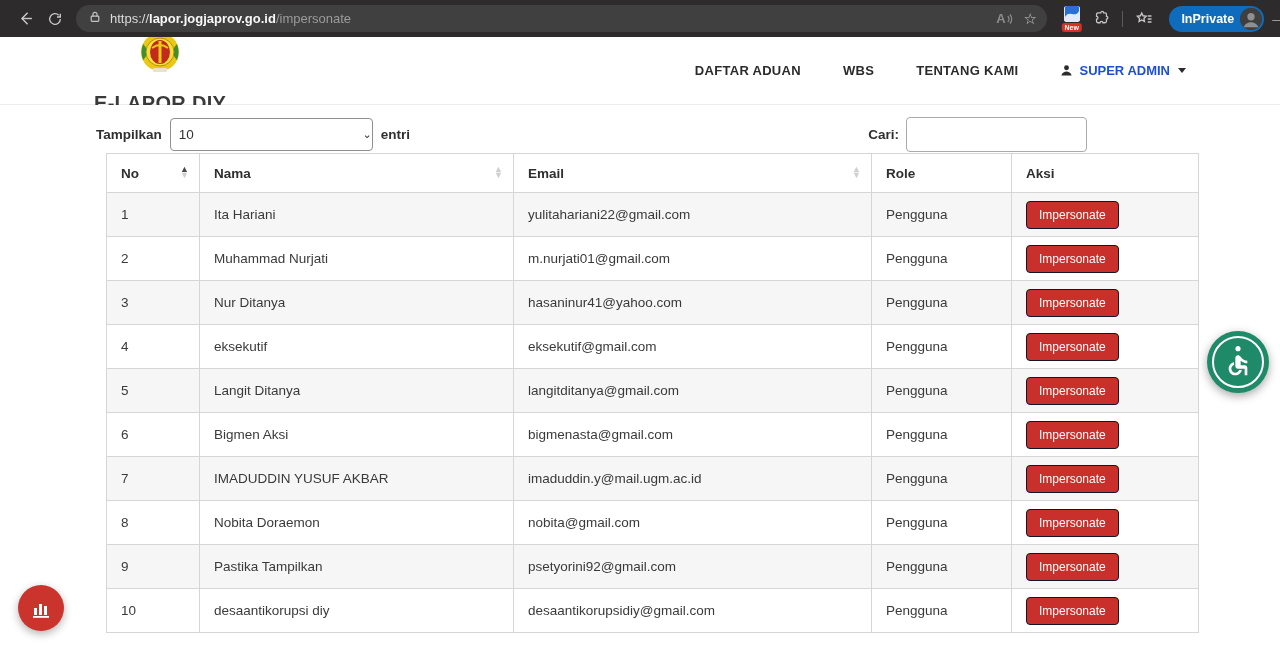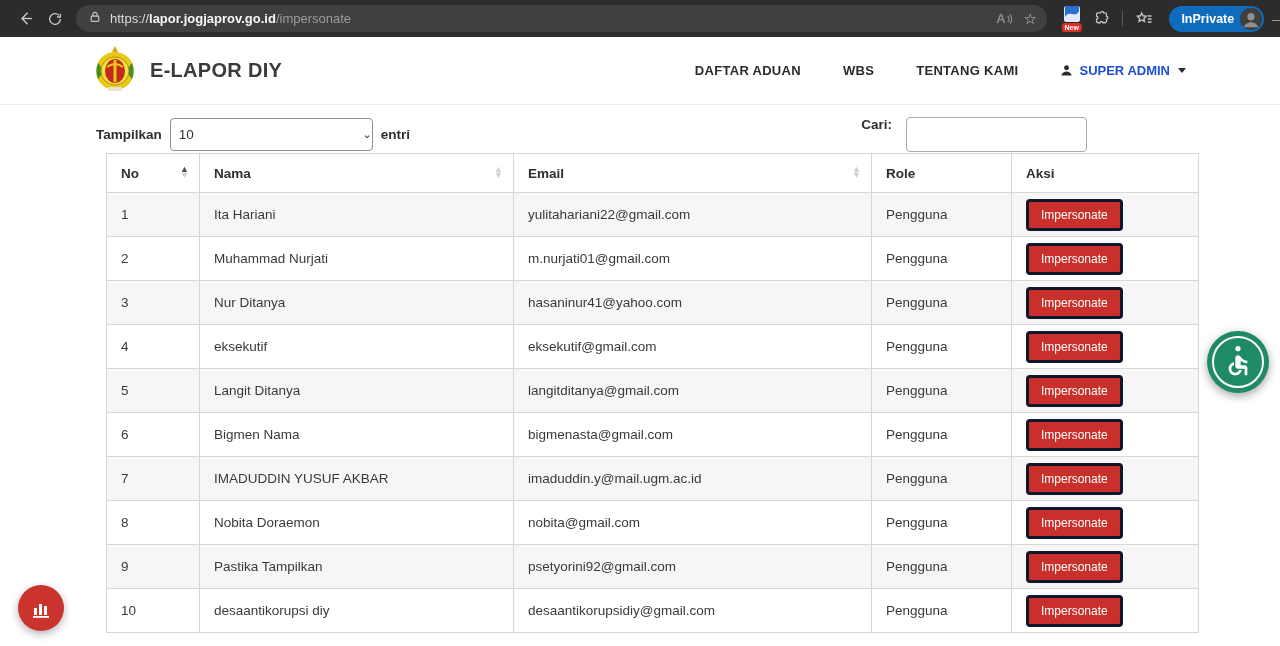--- a/index.html
+++ b/index.html
@@ -21,50 +21,50 @@
   .ext-sq .swoosh { position:absolute; left:0; top:0; width:16px; height:16px; }
   .new-badge { position:absolute; bottom:0; left:50%; transform:translateX(-50%); background:#d93025; color:#fff; font-size:7px; font-weight:bold; padding:1px 3px; border-radius:3px; line-height:1; }
   .vdivider { width:1px; height:16px; background:#5a5a5a; margin:0 6px; }
   .inprivate { display:flex; align-items:center; background:#0f6cbd; border-radius:13px; height:26px; padding:0 2px 0 12px; margin-left:10px; cursor:pointer; }
   .inprivate-label { color:#fff; font-size:12.5px; font-weight:bold; margin-right:6px; }
   .avatar { width:22px; height:22px; border-radius:50%; background:#3f3f3f; overflow:hidden; display:flex; align-items:center; justify-content:center; }
   .edge-partial { color:#9a9a9a; font-size:14px; margin-left:8px; }
 
   
   .site-header { width:1280px; height:68px; background:#fff; border-bottom:1px solid #ececec; display:flex; align-items:center; padding:0 94px; }
-  .brand { display:flex; align-items:center; gap:14px; }
+  .brand { display:flex; align-items:center; gap:14px;flex-direction:column; }
   .brand-title { font-size:20px; font-weight:bold; color:#3a3a3a; letter-spacing:.3px; }
   .main-nav { margin-left:auto; display:flex; align-items:center; gap:42px; }
   .nav-link { font-size:13px; font-weight:bold; color:#2b2b2b; letter-spacing:.3px; cursor:pointer; white-space:nowrap; }
   .user-menu { display:flex; align-items:center; gap:6px; font-size:13px; font-weight:bold; color:#1d4ed8; cursor:pointer; }
   .caret-down { width:0; height:0; border-left:4px solid transparent; border-right:4px solid transparent; border-top:5px solid #2b2b2b; margin-left:2px; }
 
   
   .content { position:relative; width:1180px; height:541px; background:#fff; }
   .controls { position:absolute; left:96px; right:93px; top:9px; height:40px; display:flex; align-items:center; }
   .ctrl-label { font-size:13.5px; font-weight:bold; color:#2f2f2f; }
   .length-select { margin:0 8px; width:203px; height:33px; border:1px solid #8f8f8f; border-radius:4px; background:#fff; font-size:13.5px; color:#333; padding:0 24px 0 8px; appearance:none; -webkit-appearance:none; font-family:"Liberation Sans",sans-serif; }
   .select-wrap { position:relative; display:inline-block; }
   .select-wrap .sel-caret { position:absolute; right:9px; top:50%; transform:translateY(-50%); pointer-events:none; color:#333; font-size:11px; }
-  .search-zone { margin-left:auto; display:flex; gap:14px; }
+  .search-zone { margin-left:auto; display:flex; align-items:center; gap:7px; }
   .search-input { width:181px; height:35px; border:1px solid #aaa; border-radius:4px; font-size:13.5px; padding:0 8px; font-family:"Liberation Sans",sans-serif; }
   .spinner { position:absolute; right:18px; top:77px; width:21px; height:21px; border-radius:50%; border:3px solid transparent; border-right-color:#2fb5a3; border-top-color:#2fb5a3; transform:rotate(32deg); }
 
   
   table.users { position:absolute; left:106px; top:48px; width:1092px; border-collapse:collapse; table-layout:fixed; font-size:13.5px; color:#3a3a3a; }
   .users th, .users td { border:1px solid #d6d6d6; padding:0 14px; text-align:left; overflow:hidden; white-space:nowrap; }
   .users thead th { height:39px; font-weight:bold; color:#2f2f2f; background:#fff; position:relative; }
   .users tbody td { height:44px; }
   .users tbody tr:nth-child(odd) { background:#f6f6f6; }
   .users tbody tr:nth-child(even) { background:#fff; }
   .sort-stack { position:absolute; right:10px; top:50%; transform:translateY(-50%); display:flex; flex-direction:column; line-height:.62; font-size:9px; text-align:center; }
   .sort-up-on   { color:#4a4a4a; }
   .sort-down-off{ color:#cfcfcf; }
   .sort-off     { color:#cfcfcf; }
-  .btn-impersonate { background:#c9302c; color:#fff; border:3px solid #0f172a; border-radius:4px; font-size:12px; padding:6px 12px; cursor:pointer; font-family:"Liberation Sans",sans-serif; }
+  .btn-impersonate { background:#c9302c; color:#fff; border:1px solid #0f172a; border-radius:4px; font-size:12px; padding:6px 12px; cursor:pointer; font-family:"Liberation Sans",sans-serif; }
 
   
   .fab-stats { position:fixed; left:18px; top:585px; width:46px; height:46px; border-radius:50%; background:#ca342c; display:flex; align-items:center; justify-content:center; box-shadow:0 3px 8px rgba(0,0,0,.3); cursor:pointer; }
   .fab-access { position:fixed; left:1207px; top:331px; width:62px; height:62px; border-radius:50%; background:#1e8a67; display:flex; align-items:center; justify-content:center; box-shadow:0 3px 10px rgba(0,0,0,.35); cursor:pointer; }
   .fab-access .ring { width:52px; height:52px; border-radius:50%; border:2.5px solid #fff; display:flex; align-items:center; justify-content:center; }
 </style>
 </head>
 <body>
 
 <div class="chrome">
@@ -271,21 +271,21 @@
     <td>Langit Ditanya</td>
     <td>langitditanya@gmail.com</td>
     <td>Pengguna</td>
     <td>
       <button class="btn-impersonate">Impersonate</button>
     </td>
   </tr>
 
   <tr>
     <td>6</td>
-    <td>Bigmen Nama</td>
+    <td>Bigmen Aksi</td>
     <td>bigmenasta@gmail.com</td>
     <td>Pengguna</td>
     <td>
       <button class="btn-impersonate">Impersonate</button>
     </td>
   </tr>
 
   <tr>
     <td>7</td>
     <td>IMADUDDIN YUSUF AKBAR</td>

